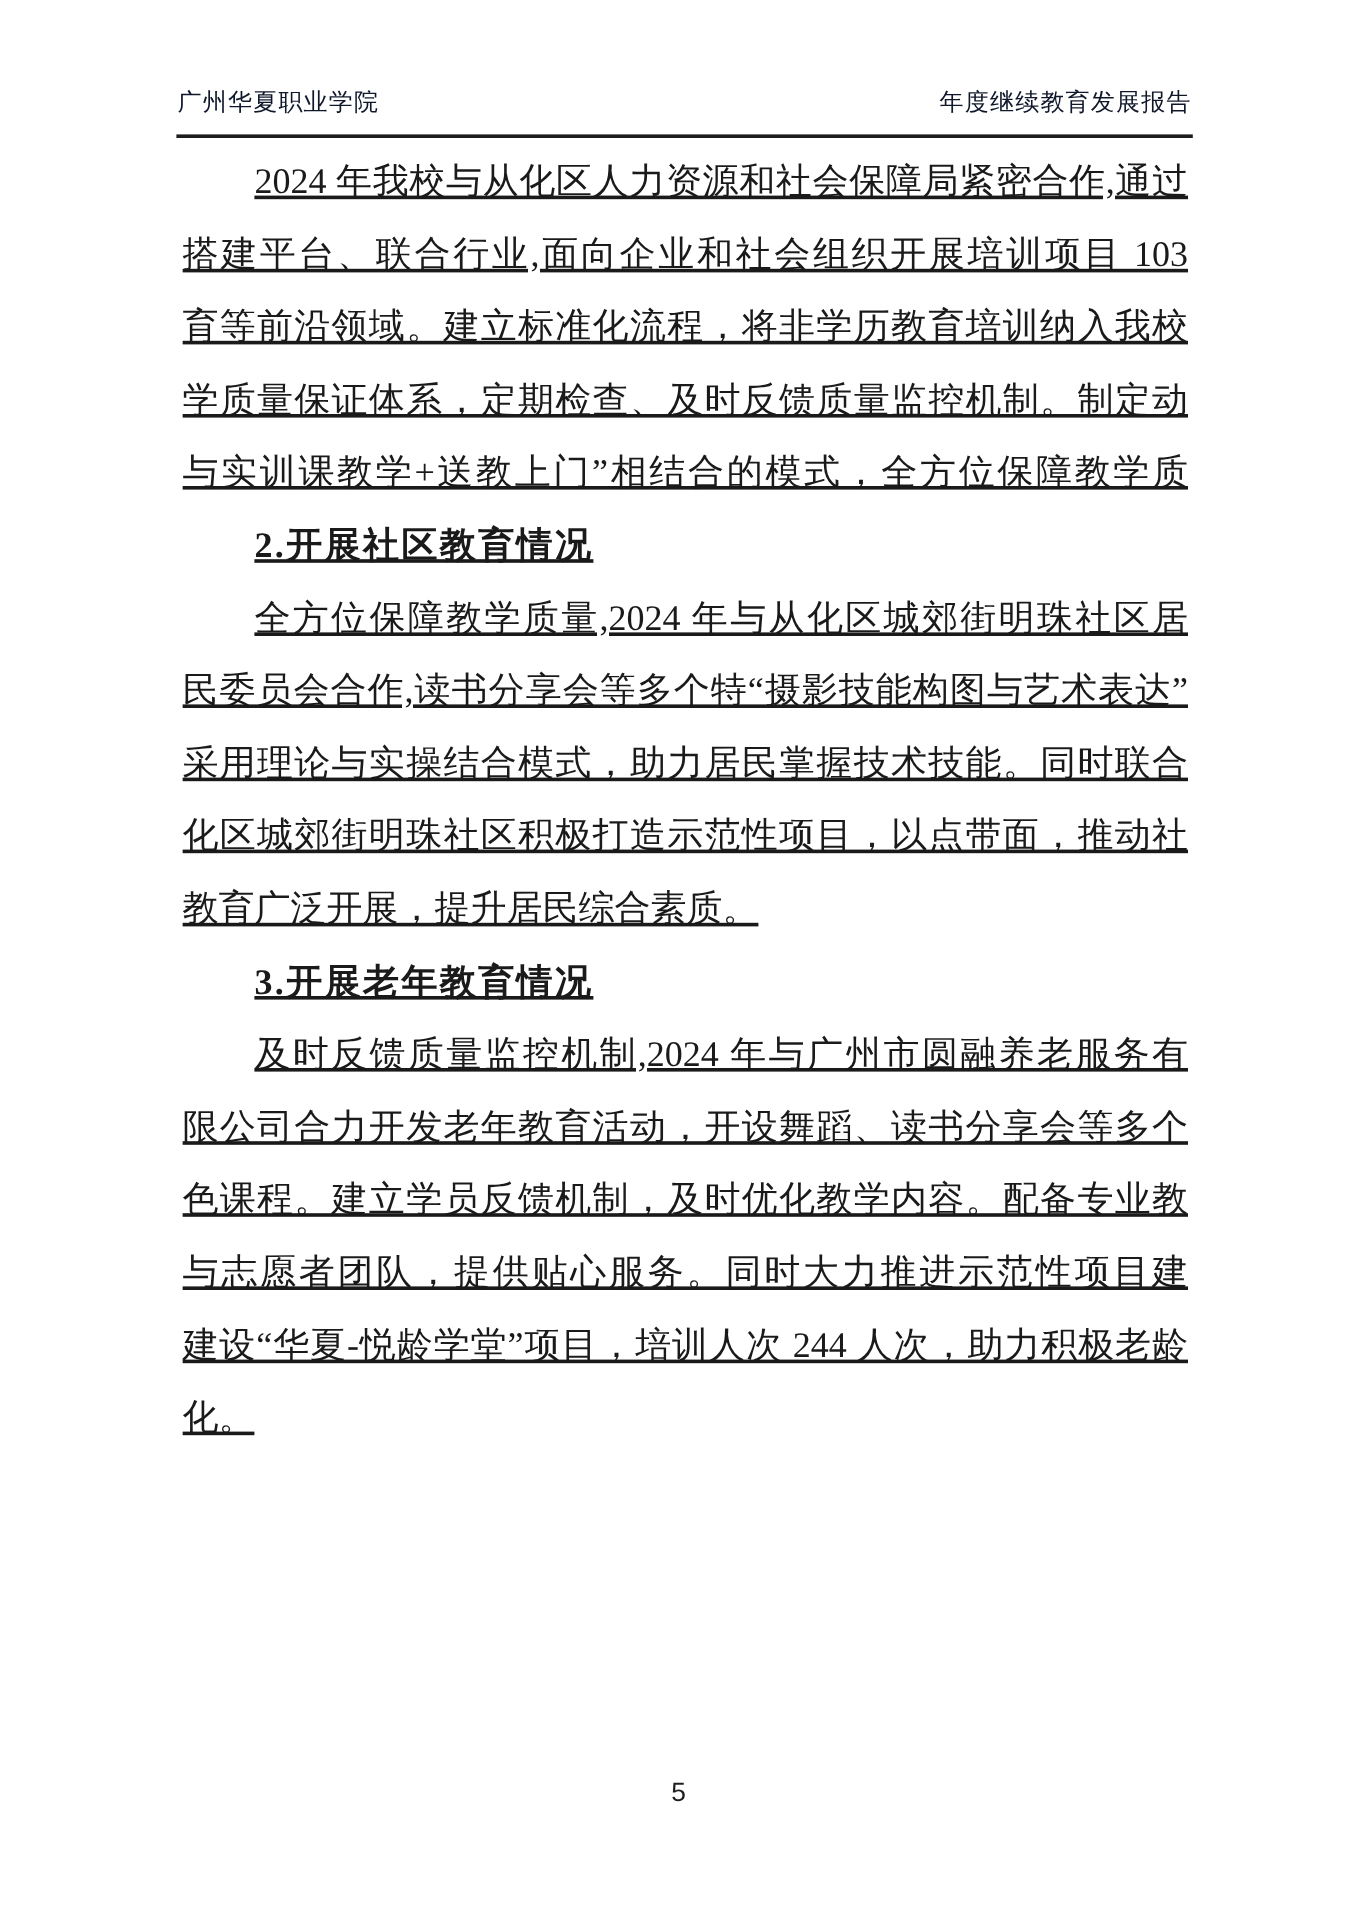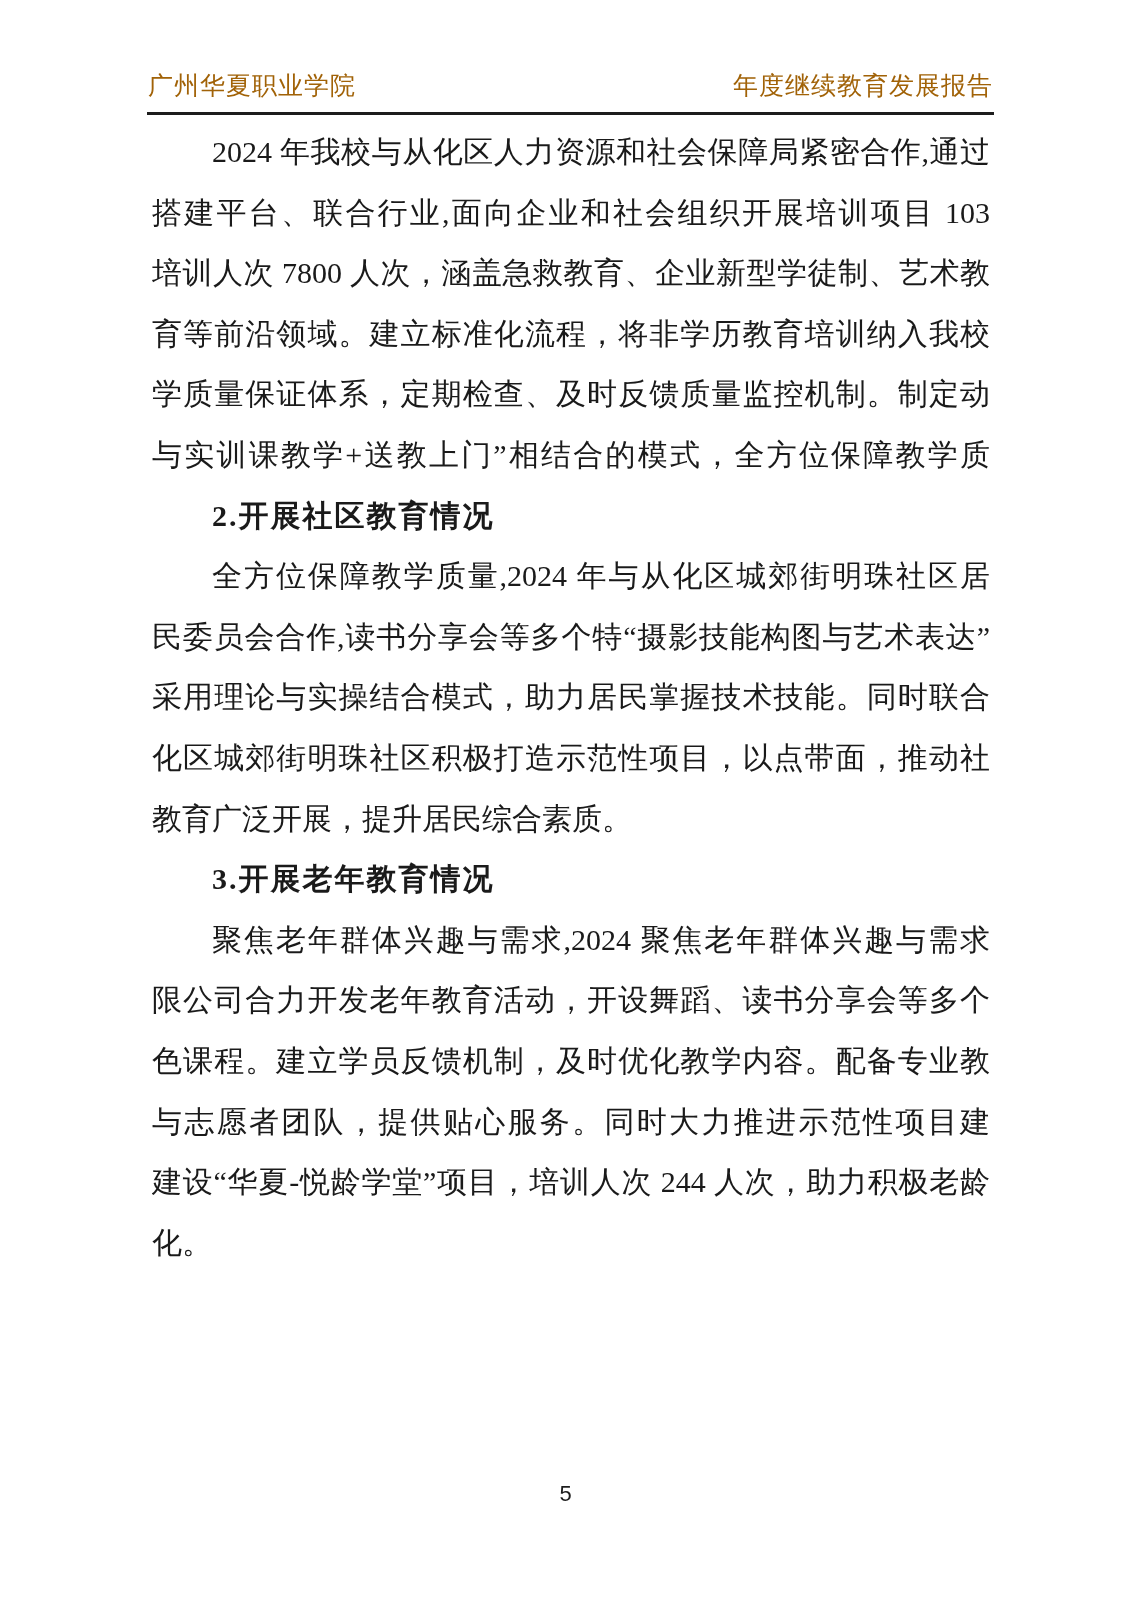--- a/index.html
+++ b/index.html
@@ -12,42 +12,43 @@
   }
   .page {
     position: absolute; inset: 0;
     background: #ffffff;
   }
   
   .doc-header {
     position: absolute;
     left: 148px; width: 845px; top: 72px;
     display: flex; justify-content: space-between; align-items: flex-end;
-    font-size: 25px; line-height: 28px;
-    color: #a16207;
+    font-size: 20px; line-height: 28px;
+    color: #0f172a;
     letter-spacing: 1px;
   }
   .header-rule {
     position: absolute;
     left: 147px; width: 847px; top: 112px;
     height: 3px; background: #1d1d1d;
   }
   
   .doc-body {
     position: absolute;
     left: 152px; width: 838px; top: 122px;
     font-size: 30px; line-height: 60.6px;
     color: #1a1a1a;
   }
   .line {
     text-align: justify;
     text-align-last: justify;
     white-space: nowrap-off;
     overflow: hidden;
     height: 60.6px;
+    text-decoration: underline;
   }
   .para .line:last-child { text-align-last: left; }
   .line.first { text-indent: 60px; }
   .heading .line {
     text-align-last: left;
     font-weight: 700;
     letter-spacing: 2px;
   }
   
   .doc-footer {
@@ -68,40 +69,39 @@
     <span>广州华夏职业学院</span>
     <span>年度继续教育发展报告</span>
   </div>
 
   <div class="header-rule"></div>
 
   <div class="doc-body" id="doc-body">
       <div class="para">
         <div class="line first">2024 年我校与从化区人力资源和社会保障局紧密合作,通过</div>
         <div class="line">搭建平台、联合行业,面向企业和社会组织开展培训项目 103 项，</div>
-        <div class="line">培训人次 7800 人次，涵盖急救教育、企业新型学徒制、艺术教</div>
         <div class="line">育等前沿领域。建立标准化流程，将非学历教育培训纳入我校教</div>
         <div class="line">学质量保证体系，定期检查、及时反馈质量监控机制。制定动态</div>
         <div class="line">与实训课教学+送教上门”相结合的模式，全方位保障教学质量。</div>
       </div>
       <div class="heading">
         <div class="line first">2.开展社区教育情况</div>
       </div>
       <div class="para">
         <div class="line first">全方位保障教学质量,2024 年与从化区城郊街明珠社区居</div>
         <div class="line">民委员会合作,读书分享会等多个特“摄影技能构图与艺术表达”</div>
         <div class="line">采用理论与实操结合模式，助力居民掌握技术技能。同时联合从</div>
         <div class="line">化区城郊街明珠社区积极打造示范性项目，以点带面，推动社区</div>
         <div class="line">教育广泛开展，提升居民综合素质。</div>
       </div>
       <div class="heading">
         <div class="line first">3.开展老年教育情况</div>
       </div>
       <div class="para">
-        <div class="line first">聚焦老年群体兴趣与需求,2024 聚焦老年群体兴趣与需求</div>
+        <div class="line first">及时反馈质量监控机制,2024 年与广州市圆融养老服务有</div>
         <div class="line">限公司合力开发老年教育活动，开设舞蹈、读书分享会等多个特</div>
         <div class="line">色课程。建立学员反馈机制，及时优化教学内容。配备专业教师</div>
         <div class="line">与志愿者团队，提供贴心服务。同时大力推进示范性项目建设，</div>
         <div class="line">建设“华夏-悦龄学堂”项目，培训人次 244 人次，助力积极老龄</div>
         <div class="line">化。</div>
       </div>
     </div>
 
   <div class="doc-footer">
     <span>5</span>

